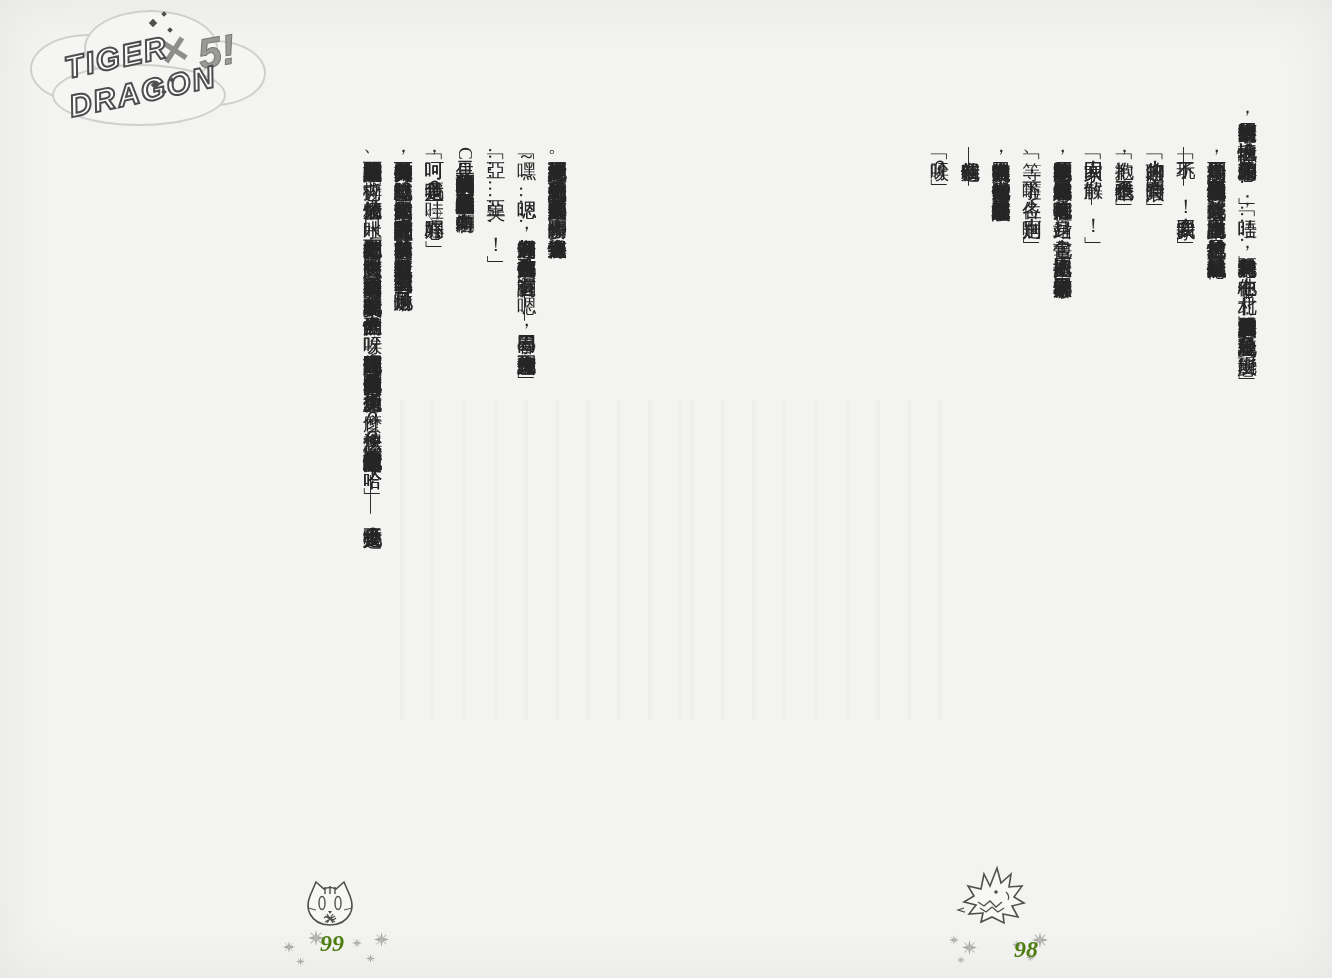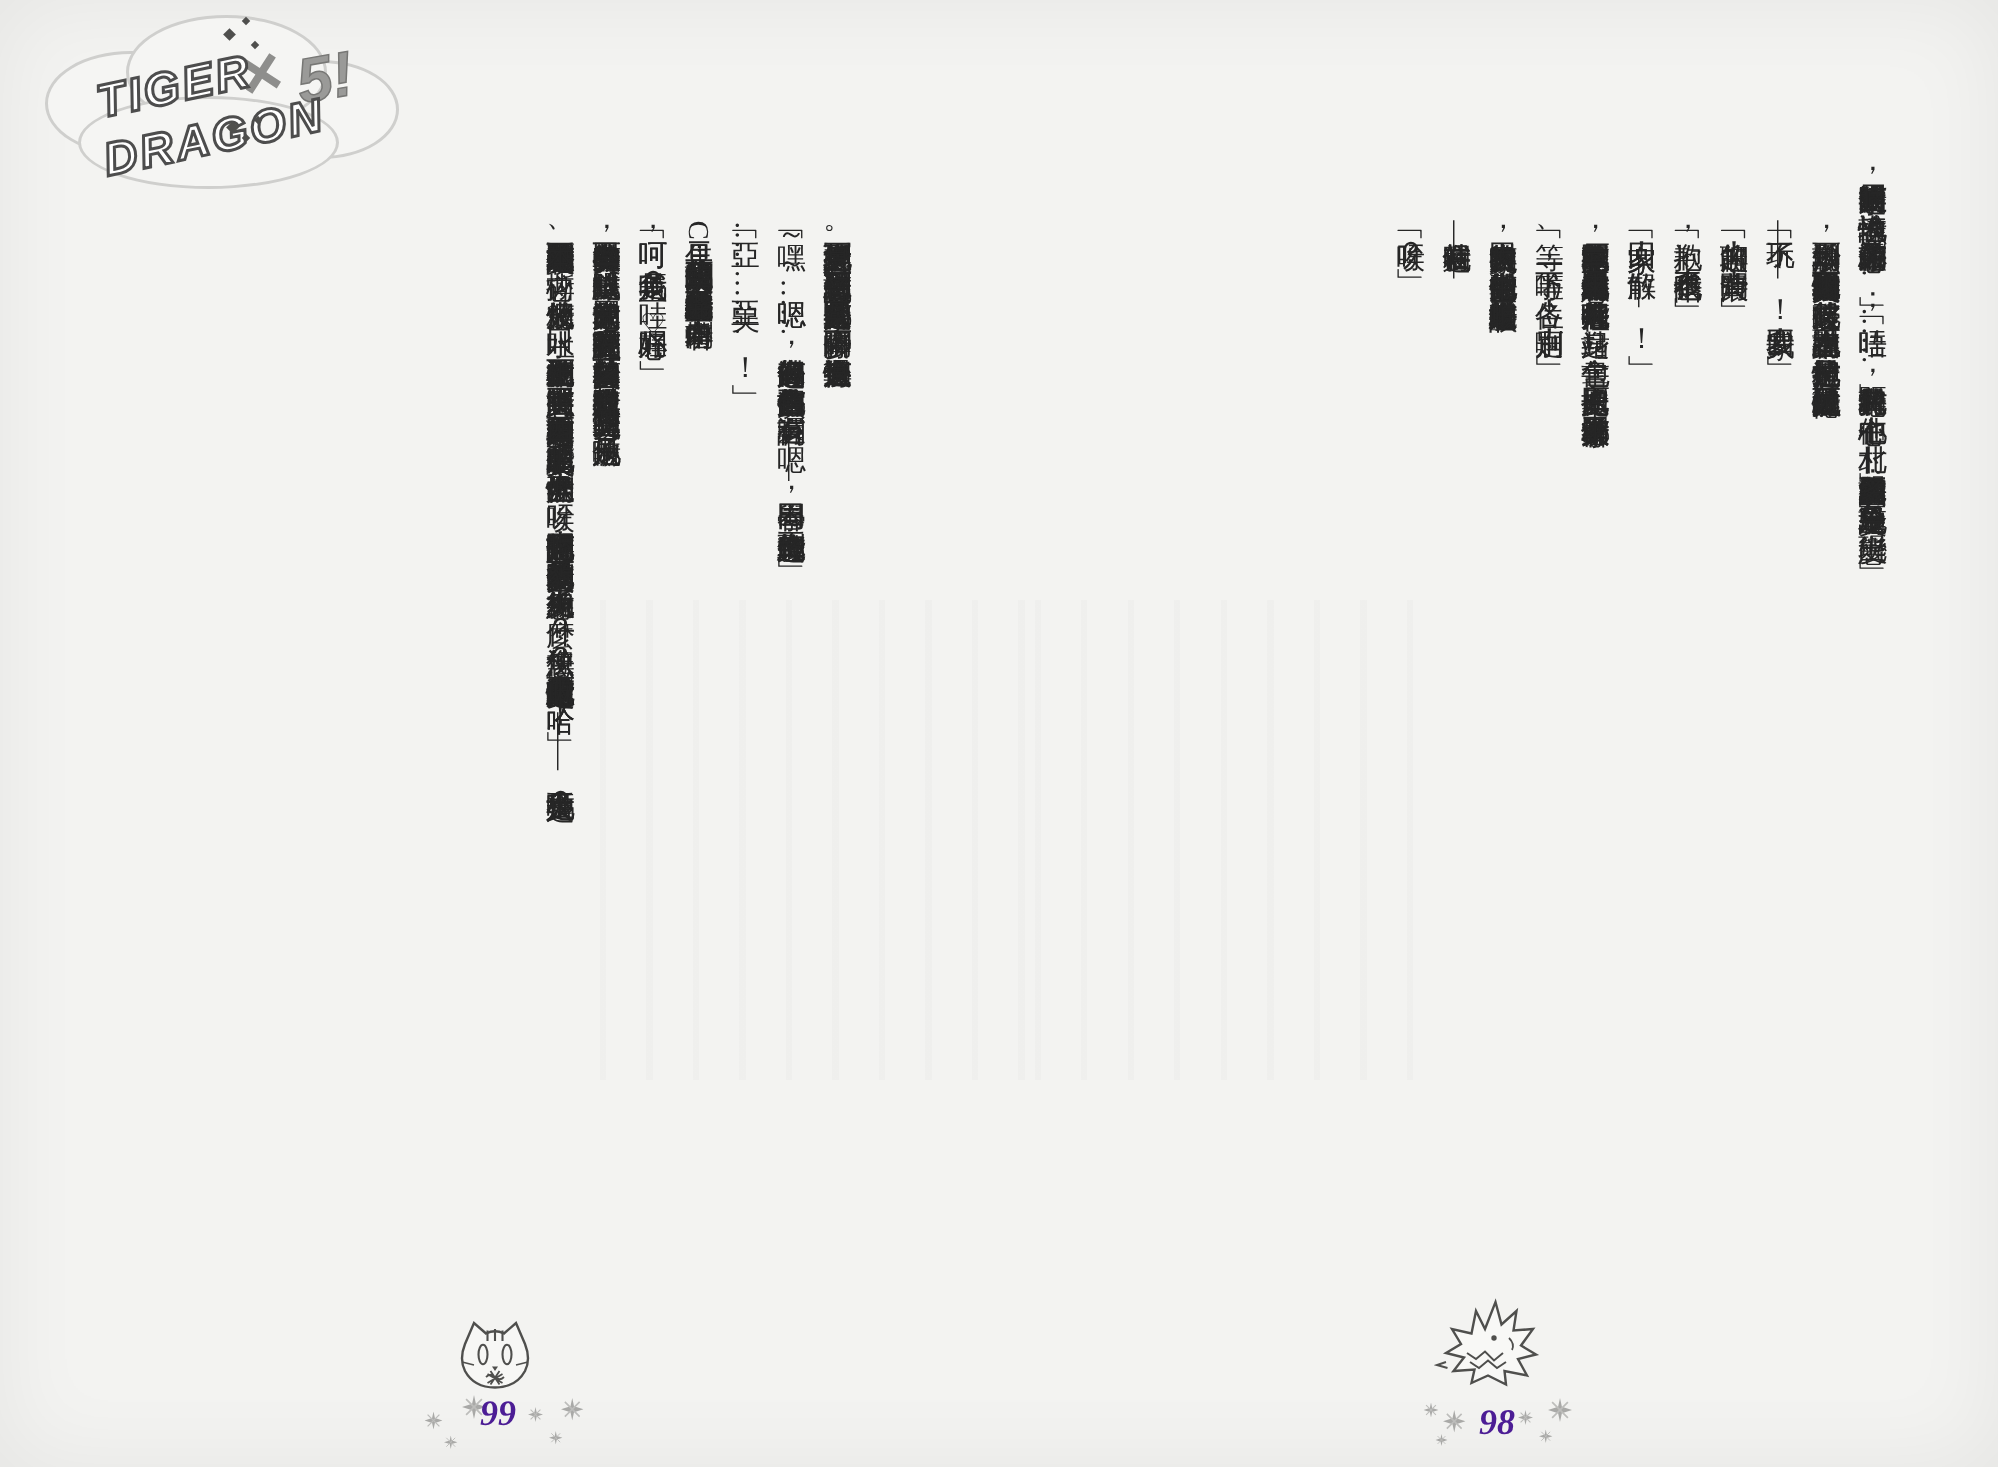--- a/index.html
+++ b/index.html
@@ -56,24 +56,24 @@
     -webkit-text-stroke:1px #777775; transform:rotate(-10deg);
   }
   .dot { position:absolute; width:6px; height:6px; background:#4f4f4d; transform:rotate(45deg); }
   .d1{left:128px;top:14px;} .d2{left:140px;top:6px;width:4px;height:4px;}
   .d3{left:146px;top:22px;width:4px;height:4px;} .d4{left:130px;top:76px;}
   .d5{left:140px;top:84px;width:4px;height:4px;} .d6{left:148px;top:72px;width:4px;height:4px;}
 
   
   .page-number {
     position:absolute; font-family:"Liberation Serif",serif;
-    font-style:italic; font-weight:700; font-size:24px; color:#4c1d95;
+    font-style:italic; font-weight:700; font-size:24px; color:#4d7c0f;
   }
   #pn-left  { left:320px; top:930px; }
-  #pn-right { left:986px; top:936px;font-style:italic; }
+  #pn-right { left:1014px; top:936px;font-style:italic; }
   .mascot { position:absolute; }
   #cat-icon    { left:304px; top:878px; }
   #dragon-icon { left:956px; top:864px; }
   .sparkle { position:absolute; }
 
   .hidden-defs { position:absolute; width:0; height:0; overflow:hidden; }
 </style>
 </head>
 <body>
 

